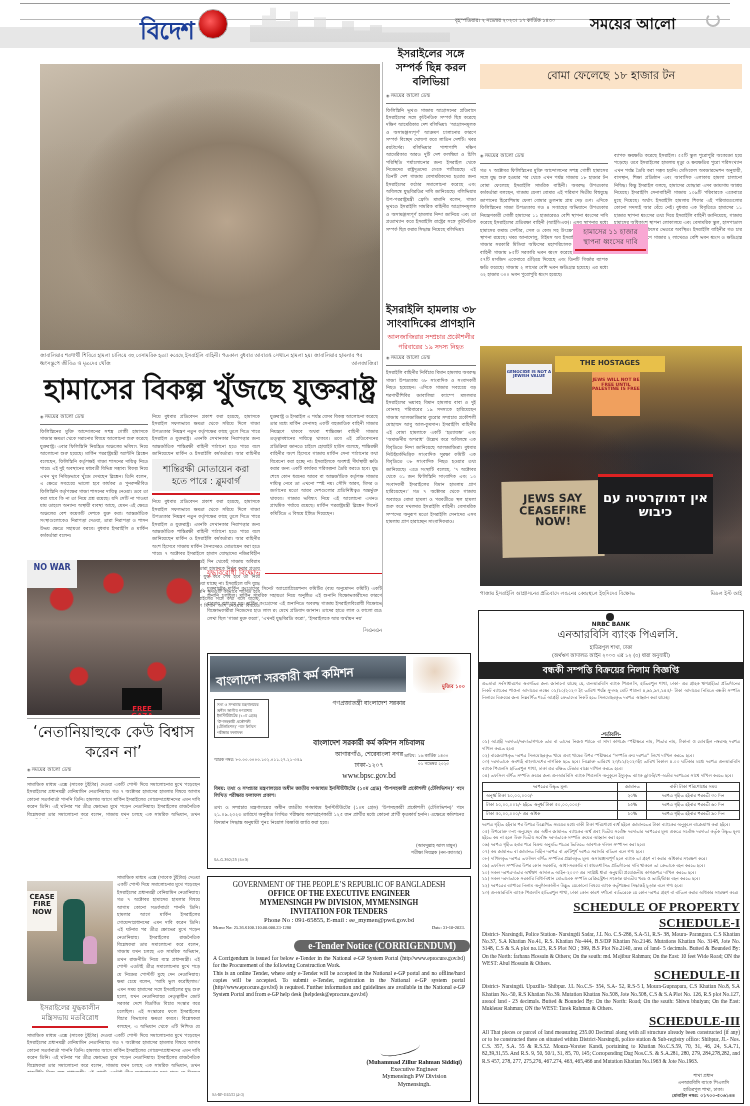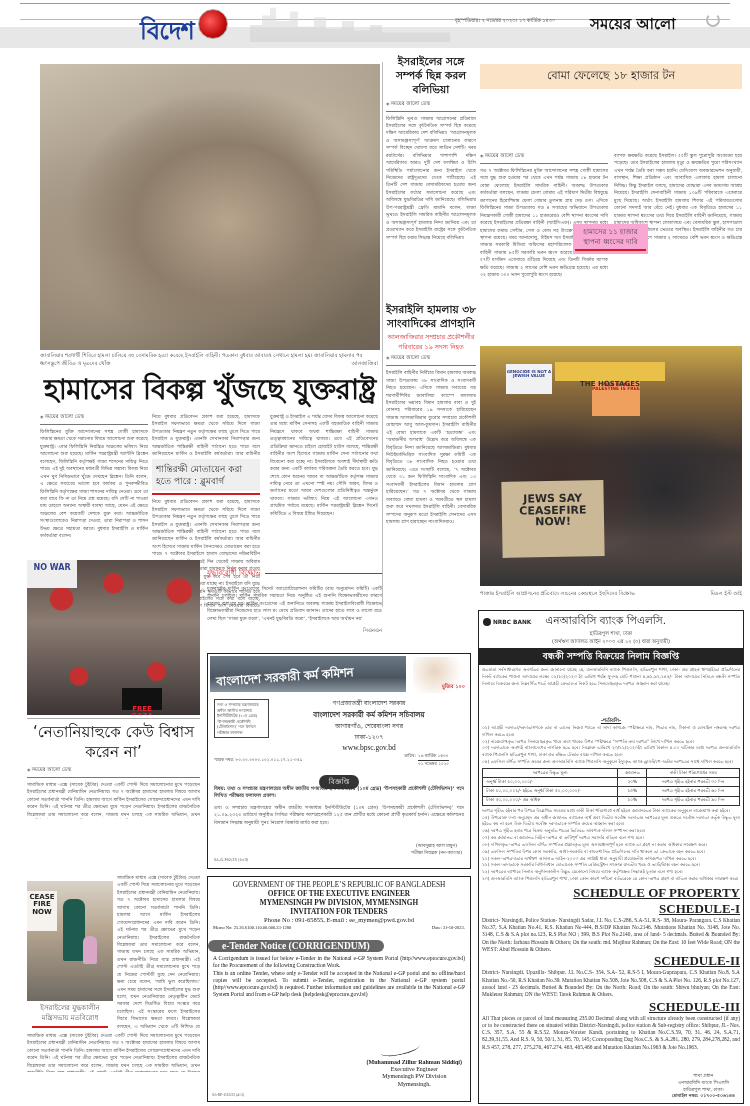--- a/index.html
+++ b/index.html
@@ -37,21 +37,21 @@
   .caption { font-family: "DejaVu Sans", sans-serif; font-size: 5.2px; color: #333; line-height: 1.45; }
   .credit { font-family: "DejaVu Sans", sans-serif; font-size: 5.2px; color: #333; }
   .byline { font-family: "DejaVu Sans", sans-serif; font-size: 5px; color: #333; }
   .byline::before { content: "◉ "; color: #777; font-size: 4px; }
   .body-text { font-family: "DejaVu Sans", sans-serif; font-size: 4.6px; line-height: 1.62; color: #3a3a3a; text-align: justify; }
   .hd-xl { font-family: "DejaVu Serif", serif; font-weight: bold; text-align: center; color: #111; }
   .subrule { height: 1px; background: #777; }
   .redrule { height: 2px; background: #d21b23; }
   .kicker { background: #fbe3c8; text-align: center; font-family: "DejaVu Sans", sans-serif; font-size: 11px; color: #222; padding: 3px 0; }
   .red { color: #d21b23; }
-  .pullquote { background: #efefef; font-family: "DejaVu Sans", sans-serif; color: #333; }
+  .pullquote { background: #efefef; text-align: center; font-family: "DejaVu Sans", sans-serif; color: #333; }
   .ad-box { position: absolute; border: 1.5px solid #222; background: #fff; }
   .ad-text { font-family: "DejaVu Sans", sans-serif; font-size: 4.4px; line-height: 1.55; color: #333; text-align: justify; }
   .en { font-family: "Liberation Serif", serif; color: #222; }
   table.tender { border-collapse: collapse; margin: 3px auto; }
   table.tender td, table.tender th { border: 0.8px solid #333; font-family: "Liberation Serif", serif; font-size: 7px; padding: 1px 6px; font-weight: normal; text-align: center; }
   table.prop { border-collapse: collapse; width: 100%; }
   table.prop td, table.prop th { border: 0.8px solid #333; font-family: "DejaVu Sans", sans-serif; font-size: 4.4px; padding: 0.6px 3px; font-weight: normal; text-align: left; }
   .pill { display: inline-block; background: #666; color: #fff; border-radius: 10px; font-family: "Liberation Serif", serif; font-weight: bold; font-size: 9.5px; padding: 1px 14px; }
   .pill-dark { display: inline-block; background: #333; color: #fff; border-radius: 8px; font-family: "DejaVu Sans", sans-serif; font-size: 7px; padding: 1px 10px; }
   .sched-h { text-align: right; font-family: "Liberation Serif", serif; font-weight: bold; font-size: 13px; text-decoration: underline; }
@@ -86,21 +86,21 @@
 <div class="abs" style="left:152px; top:413px; width:108px;">
   <div class="body-text" style="height:42px; overflow:hidden;">নিয়ে বুধবার প্রতিবেদন প্রকাশ করা হয়েছে, হামাসকে ইসরাইল সফলভাবে ক্ষমতা থেকে সরিয়ে দিলে গাজা উপত্যকার নিয়ন্ত্রণ নতুন কর্তৃপক্ষের কাছে তুলে দিতে পারে ইসরাইল ও যুক্তরাষ্ট্র। এমনকি সেখানকার নিরাপত্তার জন্য আন্তর্জাতিক শান্তিরক্ষী বাহিনী পাঠানো হতে পারে বলে জানিয়েছেন মার্কিন ও ইসরাইলি কর্মকর্তারা। আর বাহিনীর অংশ হিসেবে গাজায় মার্কিন সৈন্যদেরও মোতায়েন করা হতে পারে। ৭ অক্টোবর ইসরাইলে হামাস যোদ্ধাদের নজিরবিহীন হামলার প্রতিশোধ নিতে ওই দিন থেকেই গাজায় অবিরাম হামলা চালাচ্ছে ইসরাইল। তারা হামাসকে নির্মূল করার প্রত্যয় ঘোষণা করেছে। কিন্তু সে যুদ্ধ কবে শেষ হবে তা নিয়ে পরিষ্কার কোনো ধারণা পাওয়া যাচ্ছে না। ইসরাইলে যদি যুদ্ধে জয়ী হয়, তা হলে ফিলিস্তিনি ভূখণ্ডটি কীভাবে শাসিত হবে তা নিয়ে ওয়াশিংটন ইসরাইলের সঙ্গে কথা বলে যাচ্ছে, পাশাপাশি সম্ভাব্য শান্তিরক্ষা মিশনে অংশ নেওয়ার বিষয়েও বিবেচনা করছে।</div>
   <div class="pullquote" style="margin-top:4px; padding:4px 4px; font-size:9px; line-height:1.35;">শান্তিরক্ষী মোতায়েন করা হতে পারে : ব্লুমবার্গ</div>
   <div class="redrule" style="margin:2px 0 3px;"></div>
   <div class="body-text" style="height:110px; overflow:hidden;">নিয়ে বুধবার প্রতিবেদন প্রকাশ করা হয়েছে, হামাসকে ইসরাইল সফলভাবে ক্ষমতা থেকে সরিয়ে দিলে গাজা উপত্যকার নিয়ন্ত্রণ নতুন কর্তৃপক্ষের কাছে তুলে দিতে পারে ইসরাইল ও যুক্তরাষ্ট্র। এমনকি সেখানকার নিরাপত্তার জন্য আন্তর্জাতিক শান্তিরক্ষী বাহিনী পাঠানো হতে পারে বলে জানিয়েছেন মার্কিন ও ইসরাইলি কর্মকর্তারা। আর বাহিনীর অংশ হিসেবে গাজায় মার্কিন সৈন্যদেরও মোতায়েন করা হতে পারে। ৭ অক্টোবর ইসরাইলে হামাস যোদ্ধাদের নজিরবিহীন হামলার প্রতিশোধ নিতে ওই দিন থেকেই গাজায় অবিরাম হামলা চালাচ্ছে ইসরাইল। তারা হামাসকে নির্মূল করার প্রত্যয় ঘোষণা করেছে। কিন্তু সে যুদ্ধ কবে শেষ হবে তা নিয়ে পরিষ্কার কোনো ধারণা পাওয়া যাচ্ছে না। ইসরাইলে যদি যুদ্ধে জয়ী হয়, তা হলে ফিলিস্তিনি ভূখণ্ডটি কীভাবে শাসিত হবে তা নিয়ে ওয়াশিংটন ইসরাইলের সঙ্গে কথা বলে যাচ্ছে, পাশাপাশি সম্ভাব্য শান্তিরক্ষা মিশনে অংশ নেওয়ার বিষয়েও বিবেচনা করছে।</div>
 </div>
 <div class="abs" style="left:270px; top:413px; width:108px;">
   <div class="body-text" style="height:186px; overflow:hidden;">যুক্তরাষ্ট্র ও ইসরাইল এ পর্যন্ত যেসব বিকল্প আলোচনা করেছে তার মধ্যে মার্কিন সেনাসহ একটি বহুজাতিক বাহিনী গাজার নিয়ন্ত্রণে থাকবে অথবা শান্তিরক্ষা বাহিনী গাজার তত্ত্বাবধানের দায়িত্বে থাকবে। তবে এই প্রতিবেদনের প্রতিক্রিয়া জানতে চাইলে হোয়াইট হাউস বলেছে, শান্তিরক্ষী বাহিনীর অংশ হিসেবে গাজায় মার্কিন সেনা পাঠানোর কথা বিবেচনা করা হচ্ছে না। ইসরাইলকে অবশ্যই দীর্ঘস্থায়ী ক্ষতি করার জন্য একটি কার্যকর পরিকল্পনা তৈরি করতে হবে। যুদ্ধ শেষে কোন ধরনের আরব বা আন্তর্জাতিক কর্তৃপক্ষ গাজার দায়িত্ব নেবে তা এখনো স্পষ্ট নয়। সৌদি আরব, মিসর ও জর্ডানের মতো আরব দেশগুলোর প্রতিনিধিত্বও অন্তর্ভুক্ত থাকবে। গাজার ভবিষ্যৎ নিয়ে এই আলোচনা এখনও প্রাথমিক পর্যায়ে রয়েছে। মার্কিন পররাষ্ট্রমন্ত্রী ব্লিঙ্কেন সিনেট কমিটিতে এ বিষয়ে ইঙ্গিত দিয়েছেন।</div>
 </div>
 
-<div class="abs" style="left:386px; top:54px; width:90px;">
+<div class="abs" style="left:386px; top:46px; width:90px;">
   <div class="hd-xl" style="font-size:10.5px; line-height:1.35;">ইসরাইলের সঙ্গে সম্পর্ক ছিন্ন করল বলিভিয়া</div>
   <div class="byline" style="margin-top:3px;">সময়ের আলো ডেস্ক</div>
   <div class="subrule" style="margin:3px 0;"></div>
   <div class="body-text" style="height:152px; overflow:hidden;">ফিলিস্তিনি ভূখণ্ড গাজায় আগ্রাসনের প্রতিবাদে ইসরাইলের সঙ্গে কূটনৈতিক সম্পর্ক ছিন্ন করেছে দক্ষিণ আমেরিকার দেশ বলিভিয়া। ‘আগ্রাসনমূলক ও অসামঞ্জস্যপূর্ণ’ আক্রমণ চালানোর কারণে সম্পর্ক বিচ্ছেদ ঘোষণা করে লাতিন দেশটি। খবর রয়টার্সের। বলিভিয়ার পাশাপাশি দক্ষিণ আমেরিকার আরও দুটি দেশ কলম্বিয়া ও চিলি পরিস্থিতি পর্যালোচনার জন্য ইসরাইল থেকে নিজেদের রাষ্ট্রদূতদের ডেকে পাঠিয়েছে। এই তিনটি দেশ গাজায় বেসামরিকদের হত্যার জন্য ইসরাইলের কঠোর সমালোচনা করেছে এবং অবিলম্বে যুদ্ধবিরতির দাবি জানিয়েছে। বলিভিয়ার উপ-পররাষ্ট্রমন্ত্রী ফ্রেডি মামানি বলেন, গাজা ভূখণ্ডে ইসরাইলি সামরিক বাহিনীর আগ্রাসনমূলক ও অসামঞ্জস্যপূর্ণ হামলার নিন্দা জানিয়ে এবং তা প্রত্যাখ্যান করে ইসরাইলি রাষ্ট্রের সঙ্গে কূটনৈতিক সম্পর্ক ছিন্ন করার সিদ্ধান্ত নিয়েছে বলিভিয়া।</div>
 </div>
 <div class="vline" style="left:382px; top:62px; height:545px;"></div>
 
 <div class="abs" style="left:386px; top:302px; width:90px;">
   <div class="hd-xl" style="font-size:10.5px; line-height:1.35;">ইসরাইলি হামলায় ৩৮ সাংবাদিকের প্রাণহানি</div>
   <div class="red" style="text-align:center; font-family:'DejaVu Sans',sans-serif; font-size:6.3px; line-height:1.5; margin-top:2px;">আলজাজিরার সম্প্রচার প্রকৌশলীর পরিবারের ১৯ সদস্য নিহত</div>
@@ -121,22 +121,23 @@
   <div class="body-text" style="height:150px; overflow:hidden;">ব্যাপক ক্ষয়ক্ষতি করেছে ইসরাইল। ৫৫টি স্কুল পুরোপুরি অকেজো হয়ে পড়েছে। তবে ইসরাইলের হামলায় মৃত্যু ও ক্ষয়ক্ষতির পুরো পরিসংখ্যান এখন পর্যন্ত তৈরি করা সম্ভব হয়নি। মেডিকেল অবজারভেশন অনুযায়ী, বাসস্থান, শিক্ষা প্রতিষ্ঠান এবং আবাসিক এলাকায় হামলা চালানো নিষিদ্ধ। কিন্তু ইসরাইল বলছে, হামাসের যোদ্ধারা এসব জায়গায় আশ্রয় নিয়েছে। ইসরাইলি সেনাবাহিনী গাজায় ১০৯টি পরিবারকে একেবারে মুছে দিয়েছে। অর্থাৎ ইসরাইলি হামলায় শিকার এই পরিবারগুলোর কোনো সদস্যই আর বেঁচে নেই। বুধবার এক বিবৃতিতে হামাসের ১১ হাজার স্থাপনা ধ্বংসের তথ্য দিয়ে ইসরাইলি বাহিনী জানিয়েছে, গাজায় হামাসের অধিকাংশ স্থাপনা লোকালয়ে এবং বেসামরিক স্কুল, হাসপাতাল কিংবা সরকারি অফিসের ভেতরে অবস্থিত। ইসরাইলি বাহিনীর গত চার সপ্তাহের বোমা বর্ষণে গাজার ২ লাখেরও বেশি ভবন ধ্বংস ও ক্ষতিগ্রস্ত হয়েছে।</div>
 </div>
 <div class="abs" style="left:573px; top:224px; width:75px; background:#f9a8d4; padding:3px 2px;">
   <div style="text-align:center; font-family:'DejaVu Sans',sans-serif; font-size:7px; line-height:1.45; color:#444;">হামাসের ১১ হাজার স্থাপনা ধ্বংসের দাবি</div>
   <div class="redrule" style="margin-top:2px;"></div>
 </div>
 
 <div class="photo protest" style="left:480px; top:346px; width:262px; height:240px;">
   <div class="sign" style="left:26px; top:18px; width:46px; height:30px; background:#f1f1f3; color:#2a3c8a; font-size:4px; padding-top:6px;">GENOCIDE IS NOT A JEWISH VALUE</div>
   <div class="sign" style="left:112px; top:22px; width:48px; height:48px; background:#f0a05e; color:#a0202a; font-size:4.5px; padding-top:10px;">JEWS WILL NOT BE FREE UNTIL PALESTINE IS FREE</div>
-  <div class="sign" style="left:75px; top:16px; width:110px; height:16px; background:#e8c04a; color:#333; font-size:7px; padding-top:19px;">THE HOSTAGES</div>
+  <div class="sign" style="left:75px; top:10px; width:110px; height:16px; background:#e8c04a; color:#333; font-size:7px; padding-top:4px;">THE HOSTAGES</div>
   <div class="sign" style="left:22px; top:135px; width:102px; height:76px; background:#cbb897; color:#2a2a2a; font-size:11px; padding-top:12px; transform:rotate(-1deg);">JEWS SAY CEASEFIRE NOW!</div>
+  <div class="sign" style="left:118px; top:128px; width:115px; height:80px; background:#1d1d1f; color:#fff; font-size:13px; padding-top:14px; border-top:3px solid #d22; ">אין דמוקרטיה עם כיבוש</div>
 </div>
 <div class="abs caption" style="left:480px; top:590px; width:262px;">
   <span>গাজায় ইসরাইলি আগ্রাসনের প্রতিবাদে লন্ডনের কেন্দ্রস্থলে ইহুদিদের বিক্ষোভ</span>
   <span style="float:right;" class="credit">মিডল ইস্ট আই</span>
 </div>
 
 <div class="photo redhands" style="left:27px; top:560px; width:173px; height:155px;">
   <div class="sign" style="left:0px; top:0px; width:50px; height:28px; background:#eee; color:#33438f; font-size:8px; padding-top:4px;">NO WAR</div>
   <div class="sign" style="left:95px; top:128px; width:40px; height:22px; background:#111; color:#e23; font-size:7px; padding-top:18px;">FREE GAZA</div>
 </div>
@@ -169,36 +170,33 @@
 <div class="ad-box" style="left:207px; top:653px; width:264px; height:216px;">
   <div class="abs bpsc-banner" style="left:2px; top:2px; width:196px; height:36px;">
     <div style="position:absolute; left:6px; top:12px; font-family:'DejaVu Sans',sans-serif; font-weight:bold; font-size:12px; color:#fff; transform:rotate(-4deg); letter-spacing:-0.3px;">বাংলাদেশ সরকারী কর্ম কমিশন</div>
   </div>
   <div class="abs" style="left:205px; top:3px; width:54px; height:36px; background:radial-gradient(circle at 40% 40%, #e8d4c0, #fff 70%);">
     <div style="position:absolute; right:2px; bottom:2px; font-family:'DejaVu Sans',sans-serif; font-size:5px; font-weight:bold; color:#c81c1c;">মুজিব ১০০</div>
   </div>
   <div class="abs" style="left:6px; top:45px; width:55px; border:0.8px solid #444; padding:2px; font-family:'DejaVu Sans',sans-serif; font-size:3.8px; line-height:1.45; color:#333;">তথ্য ও সম্প্রচার মন্ত্রণালয়ের অধীন জাতীয় গণমাধ্যম ইনস্টিটিউটের (১০ম গ্রেড) ‘উপসহকারী প্রকৌশলী (টেলিভিশন)’ পদে লিখিত পরীক্ষার ফলাফল</div>
   <div class="abs" style="left:66px; top:44px; width:190px; text-align:center; font-family:'DejaVu Sans',sans-serif; color:#222;">
     <div style="font-size:6px;">গণপ্রজাতন্ত্রী বাংলাদেশ সরকার</div>
-    <div style="font-size:7px; font-weight:bold;">বাংলাদেশ সরকারী কর্ম কমিশন সচিবালয়</div>
+    <div style="font-size:7px; font-weight:bold;margin-top:28px;">বাংলাদেশ সরকারী কর্ম কমিশন সচিবালয়</div>
     <div style="font-size:6px;">আগারগাঁও, শেরেবাংলা নগর</div>
     <div style="font-size:6px;">ঢাকা-১২০৭</div>
     <div class="en" style="font-size:7.5px;">www.bpsc.gov.bd</div>
   </div>
   <div class="abs" style="left:6px; top:103px; font-family:'DejaVu Sans',sans-serif; font-size:4.2px; color:#333;">স্মারক নম্বর: ৮০.০০.০০০০.১০২.০১১.২৭.২১-৩৫৯</div>
   <div class="abs" style="left:196px; top:99px; font-family:'DejaVu Sans',sans-serif; font-size:4.2px; color:#333; display:flex; gap:2px;">
     <span>তারিখ:</span>
     <span>
         <span style="display:block; border-bottom:0.6px solid #333;">১৬ কার্তিক ১৪৩০</span>
         <span style="display:block;">০১ নভেম্বর ২০২৩</span>
       </span>
   </div>
-  <div class="abs" style="left:0; top:115px; width:100%; text-align:center;">
-    <span class="pill-dark">বিজ্ঞপ্তি</span>
-  </div>
   <div class="abs ad-text" style="left:6px; top:131px; width:250px; font-weight:bold; font-size:4.8px;">বিষয়: তথ্য ও সম্প্রচার মন্ত্রণালয়ের অধীন জাতীয় গণমাধ্যম ইনস্টিটিউটের (১০ম গ্রেড) ‘উপসহকারী প্রকৌশলী (টেলিভিশন)’ পদে লিখিত পরীক্ষার ফলাফল প্রকাশ।</div>
   <div class="abs ad-text" style="left:6px; top:150px; width:250px; font-size:4.7px;">তথ্য ও সম্প্রচার মন্ত্রণালয়ের অধীন জাতীয় গণমাধ্যম ইনস্টিটিউটের (১০ম গ্রেড) ‘উপসহকারী প্রকৌশলী (টেলিভিশন)’ পদে ২১.০৯.২০২৩ তারিখে অনুষ্ঠিত লিখিত পরীক্ষায় অংশগ্রহণকারী ১২৫ জন প্রার্থীর মধ্যে কোনো প্রার্থী কৃতকার্য হননি। এক্ষেত্রে কমিশনের বিদ্যমান সিদ্ধান্ত অনুযায়ী পুনঃ নিয়োগ বিজ্ঞপ্তি জারি করা হবে।</div>
   <div class="abs" style="right:8px; top:189px; text-align:center; font-family:'DejaVu Sans',sans-serif; font-size:4.5px; color:#333;">
     <div>(আবদুল্লাহ আল মামুন)</div>
     <div>পরীক্ষা নিয়ন্ত্রক (নন-ক্যাডার)</div>
   </div>
   <div class="abs" style="left:6px; top:204px; font-family:'DejaVu Sans',sans-serif; font-size:3.6px; color:#555;">SA-G-392/23 (5×3)</div>
 </div>
 
 <div class="ad-box" style="left:207px; top:876px; width:264px; height:226px;">
@@ -206,37 +204,37 @@
     <div style="font-size:7.3px;">GOVERNMENT OF THE PEOPLE’S REPUBLIC OF BANGLADESH</div>
     <div style="font-size:7.3px; font-weight:bold;">OFFICE OF THE EXECUTIVE ENGINEER</div>
     <div style="font-size:7.3px; font-weight:bold;">MYMENSINGH PW DIVISION, MYMENSINGH</div>
     <div style="font-size:7.3px; font-weight:bold;">INVITATION FOR TENDERS</div>
     <div style="font-size:6.5px;">Phone No : 091-65855, E-mail : ee_mymen@pwd.gov.bd</div>
   </div>
   <div class="en" style="display:flex; justify-content:space-between; font-size:4.5px; padding:2px 5px 0;">
     <span>Memo No: 25.36.6100.110.00.000.23-1280</span>
     <span>Date: 31-10-2023.</span>
   </div>
-  <div style="text-align:left; margin-top:4px;">
+  <div style="text-align:right; margin-top:4px;">
     <span class="pill">e-Tender Notice (CORRIGENDUM)</span>
   </div>
   <div class="en" style="font-size:5.6px; line-height:1.3; padding:2px 5px 0; text-align:justify;">A Corrigendum is issued for below e-Tender in the National e-GP System Portal (http//www.eprocure.gov.bd) for the Procurement of the following Construction Work.</div>
   <div class="en" style="font-size:5.6px; line-height:1.3; padding:0 5px; text-align:justify;">This is an online Tender, where only e-Tender will be accepted in the National e-GP portal and no offline/hard copies will be accepted. To submit e-Tender, registration in the National e-GP system portal (http//www.eprocure.gov.bd) is required. Further information and guidelines are available in the National e-GP System Portal and from e-GP help desk (helpdesk@eprocure.gov.bd)</div>
   <div class="abs" style="left:172px; top:166px; width:40px; height:12px; border-bottom:1.5px solid #333; border-radius:0 0 50% 50%; transform:rotate(-12deg);"></div>
   <div class="en abs" style="right:8px; top:182px; text-align:center; font-size:6px; line-height:1.2;">
     <div style="font-weight:bold;">(Muhammad Zillur Rahman Siddiqi)</div>
     <div>Executive Engineer</div>
     <div>Mymensingh PW Division</div>
     <div>Mymensingh.</div>
   </div>
   <div class="abs en" style="left:4px; top:216px; font-size:3.6px; color:#555;">SA-RP-1165/23 (4×3)</div>
 </div>
 
 <div class="ad-box" style="left:478px; top:610px; width:266px; height:494px;">
-  <div style="display:flex; align-items:center; padding:2px 4px 0;">
+  <div style="display:flex; align-items:center; padding:2px 4px 0;flex-direction:column;">
     <span style="display:inline-block; width:8px; height:8px; border-radius:50%; background:#222; margin-right:2px;"></span>
     <span style="font-family:'DejaVu Sans',sans-serif; font-weight:bold; font-size:5.8px; color:#222;">NRBC BANK</span>
     <span style="margin-left:14px; font-family:'DejaVu Sans',sans-serif; font-size:10.5px; color:#222;">এনআরবিসি ব্যাংক পিএলসি.</span>
   </div>
   <div style="text-align:center; font-family:'DejaVu Sans',sans-serif; font-size:5px; color:#333;">হাতিরপুল শাখা, ঢাকা</div>
   <div style="text-align:center; font-family:'DejaVu Sans',sans-serif; font-size:5px; color:#333;">(অর্থঋণ আদালত আইন ২০০৩ এর ১২ (৩) ধারা অনুযায়ী)</div>
   <div style="background:#232323; color:#fff; text-align:center; font-family:'DejaVu Sans',sans-serif; font-weight:bold; font-size:9px; padding:1px 0; margin-top:2px;">বন্ধকী সম্পত্তি বিক্রয়ের নিলাম বিজ্ঞপ্তি</div>
   <div style="padding:2px 3px;">
     <div class="ad-text" style="height:50px; overflow:hidden;">এতদ্বারা সর্বসাধারণের অবগতির জন্য জানানো যাচ্ছে যে, এনআরবিসি ব্যাংক পিএলসি, হাতিরপুল শাখা, ঢাকা- এর গ্রাহক ঋণগ্রহীতা প্রতিষ্ঠানের নিকট ব্যাংকের পাওনা আদায়ের লক্ষ্যে ০১/১০/২০২৩ ইং তারিখ পর্যন্ত সুদসহ মোট পাওনা ৪,৬১,৯৭,১৪৫/- টাকা আদায়ের নিমিত্তে বন্ধকী সম্পত্তি নিলামে বিক্রয়ের জন্য নিম্নবর্ণিত শর্তে আগ্রহী ক্রেতাদের নিকট হতে সিলমোহরকৃত দরপত্র আহ্বান করা যাচ্ছে।</div>
     <div style="text-align:center; font-family:'DejaVu Sans',sans-serif; font-size:5px; font-weight:bold; text-decoration:underline;">-শর্তাবলি-</div>

